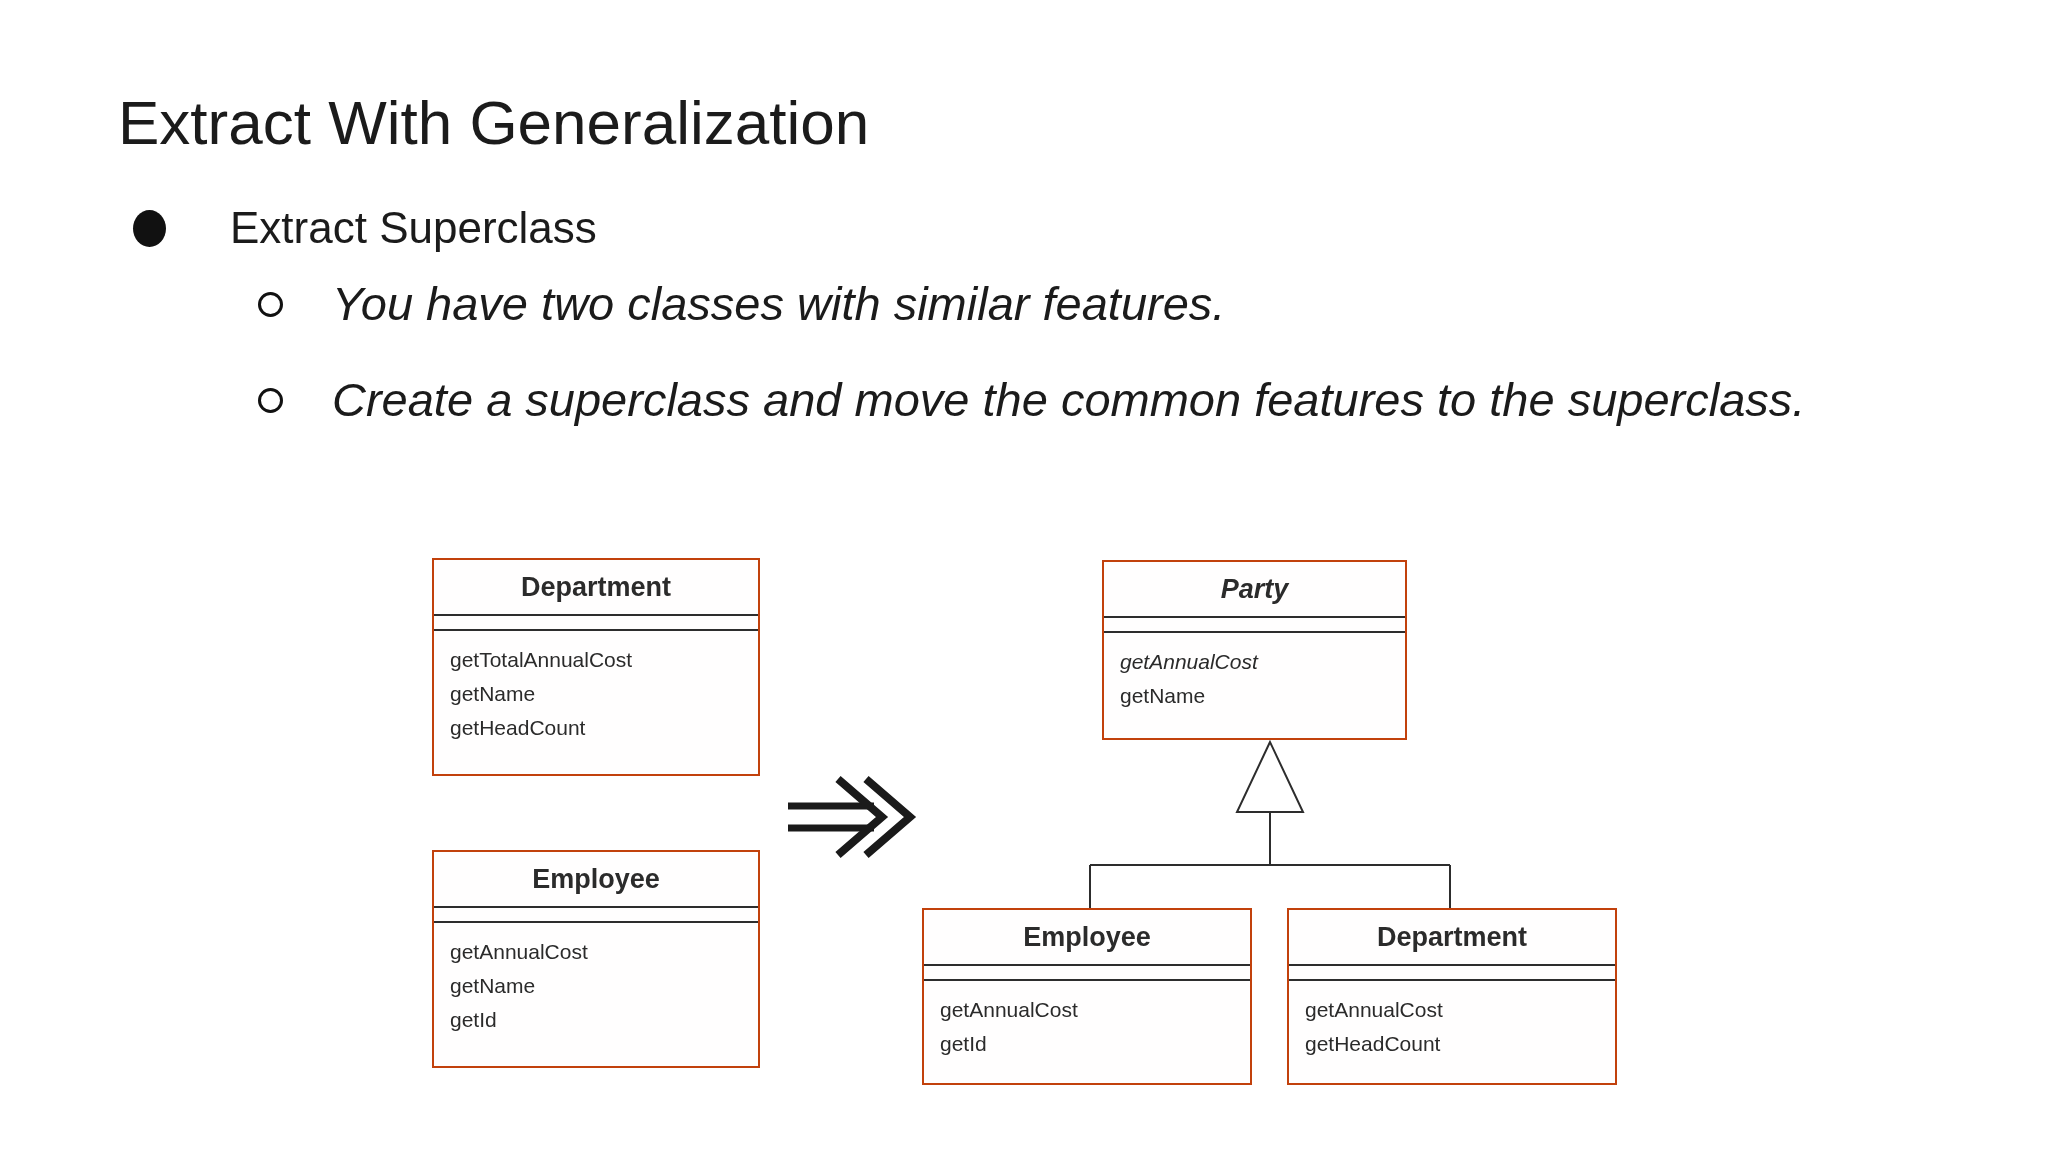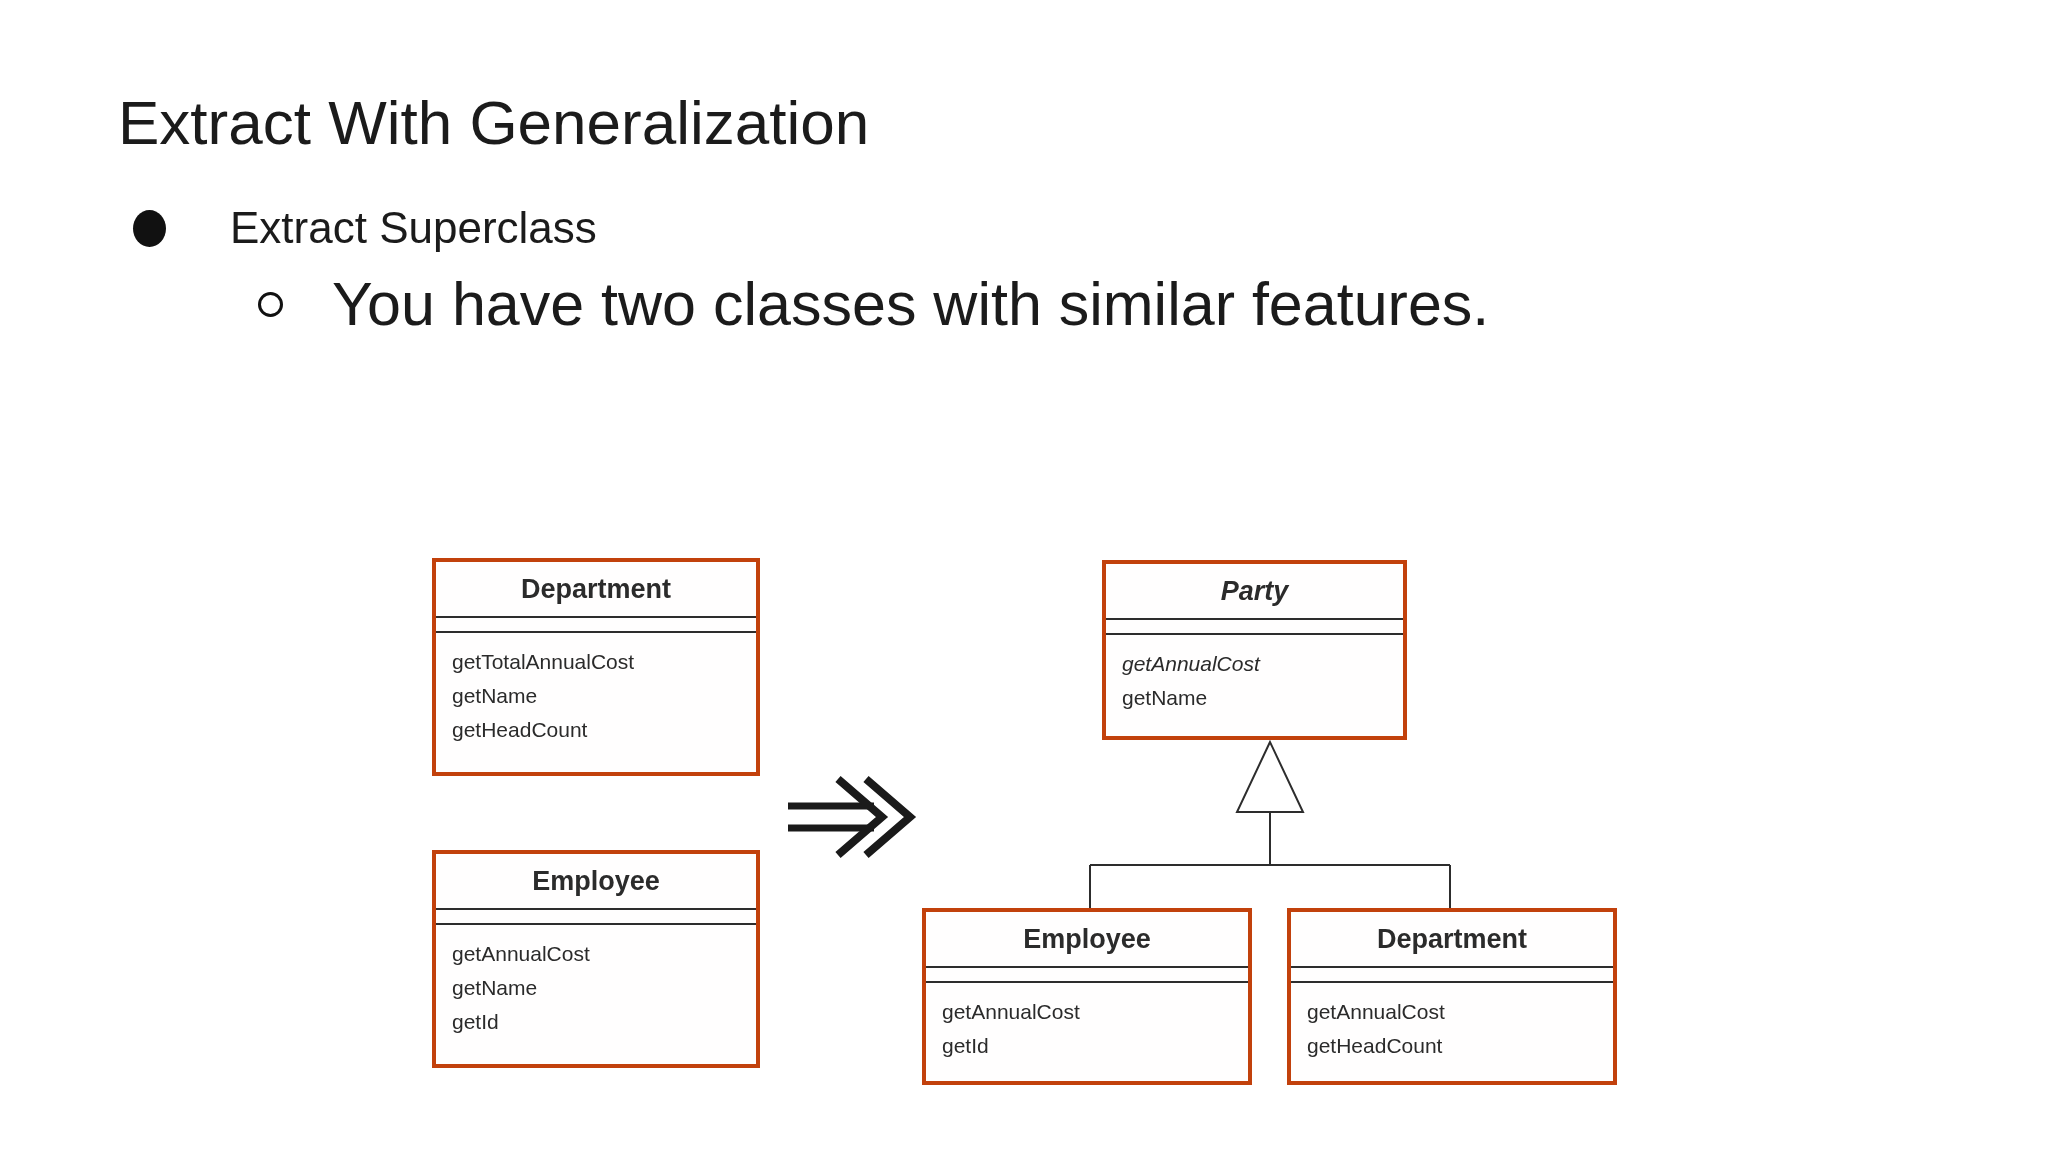--- a/index.html
+++ b/index.html
@@ -33,36 +33,37 @@
     font-size:44px; line-height:72px;
     white-space:nowrap;
   }
   .l2-list {
     position:absolute; left:258px; top:256px;
     width:1640px;
   }
   .l2-item {
     position:relative;
     padding-left:74px;
-    font-size:61px; line-height:96px;
+    font-size:47px; line-height:96px;
     max-width:1614px;
+    font-style:italic;
   }
   .l2-marker {
     position:absolute; left:0; top:36px;
     width:25px; height:25px;
     border:3px solid #111;
     border-radius:50%;
     background:transparent;
   }
 
   
   .uml-class {
     position:absolute;
     background:#fffefe;
-    border:4px solid #c2410c;
+    border:2px solid #c2410c;
     color:#2b2b2b;
   }
   .uml-name {
     height:56px;
     border-bottom:2px solid #2d2d2d;
     display:flex; align-items:center; justify-content:center;
     font-size:27px; font-weight:bold;
   }
   .uml-name.italic { font-style:italic; }
   .uml-attrs {
@@ -94,20 +95,24 @@
 
 <div class="l1-row">
   <span class="l1-marker"></span>
   <span class="l1-text">Extract Superclass</span>
 </div>
 
 <div class="l2-list">
   <div class="l2-item">
     <span class="l2-marker"></span>
     <span>You have two classes with similar features.</span>
+  </div>
+  <div class="l2-item">
+    <span class="l2-marker"></span>
+    <span>Create a superclass and move the common features to the superclass.</span>
   </div>
 </div>
 
 <div>
 
   <div class="uml-class box-before-department">
     <div class="uml-name">Department</div>
     <div class="uml-attrs"></div>
     <div class="uml-methods">
       <div class="uml-method">getTotalAnnualCost</div>

